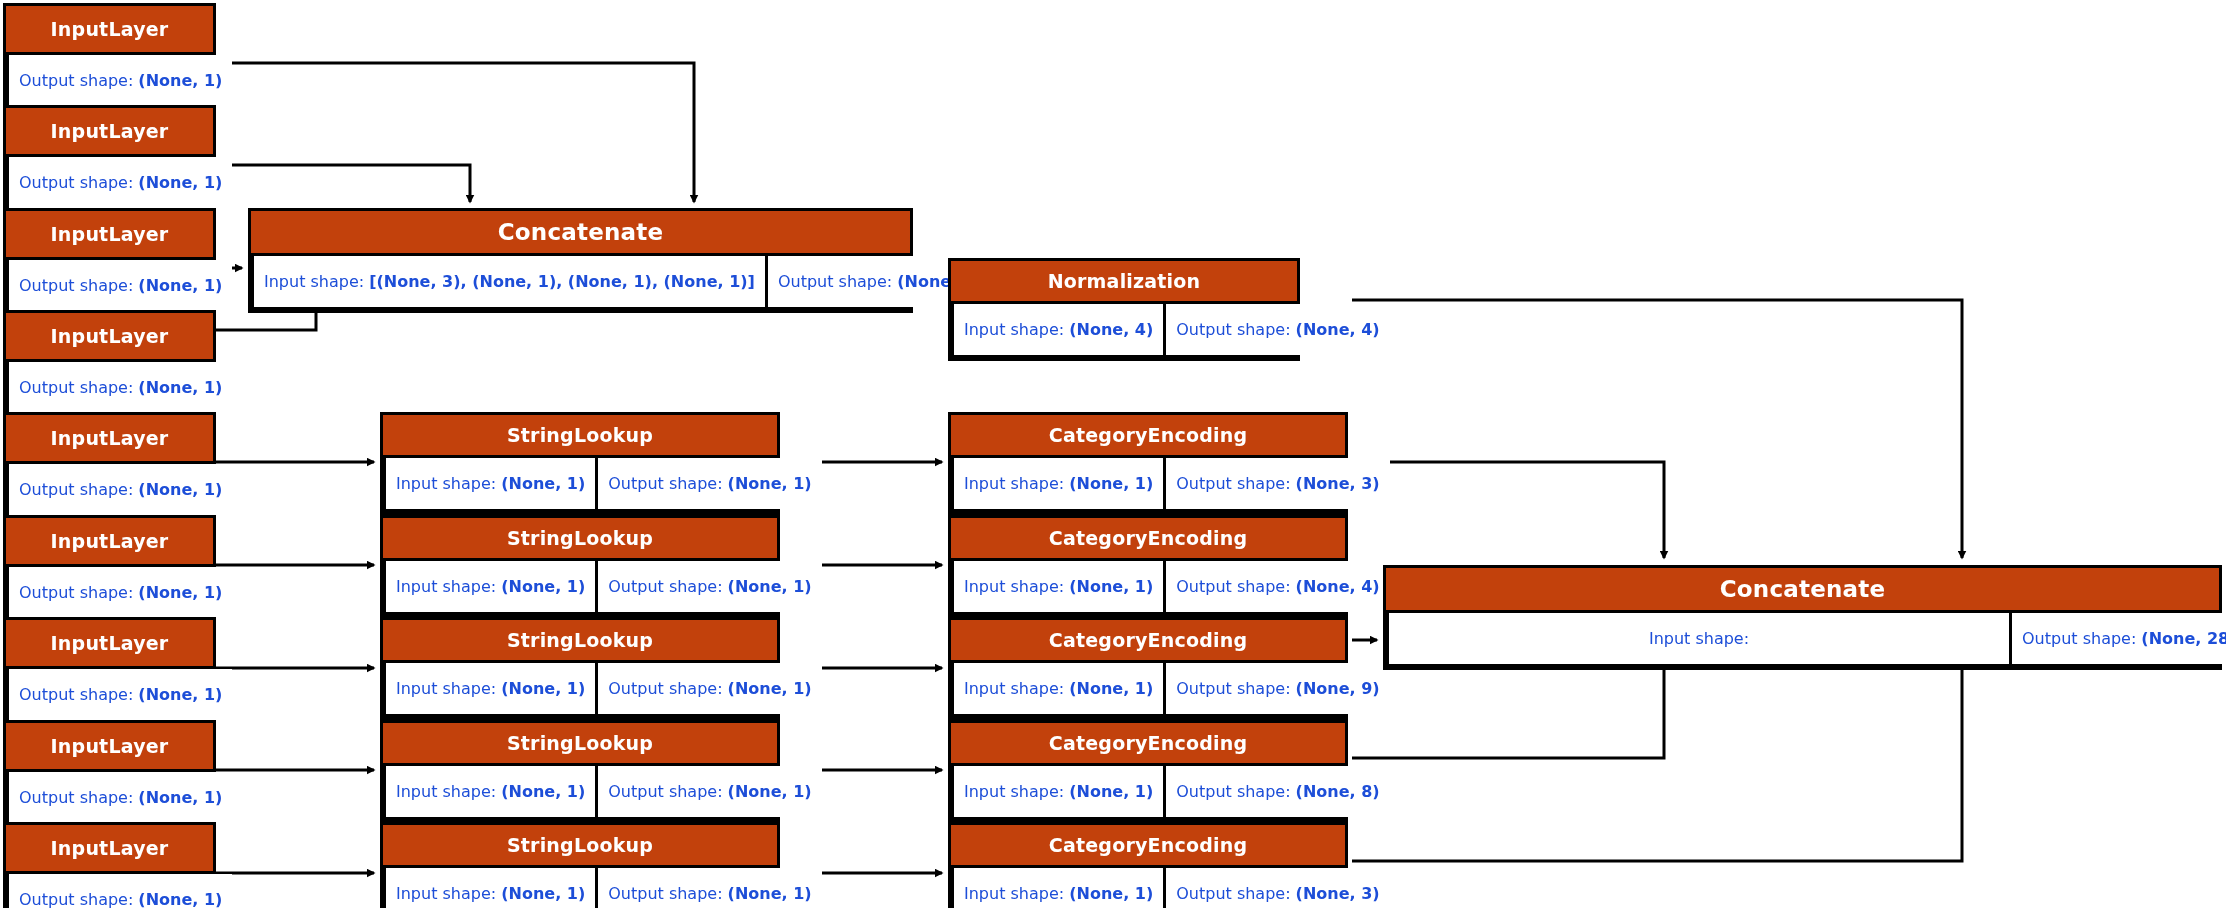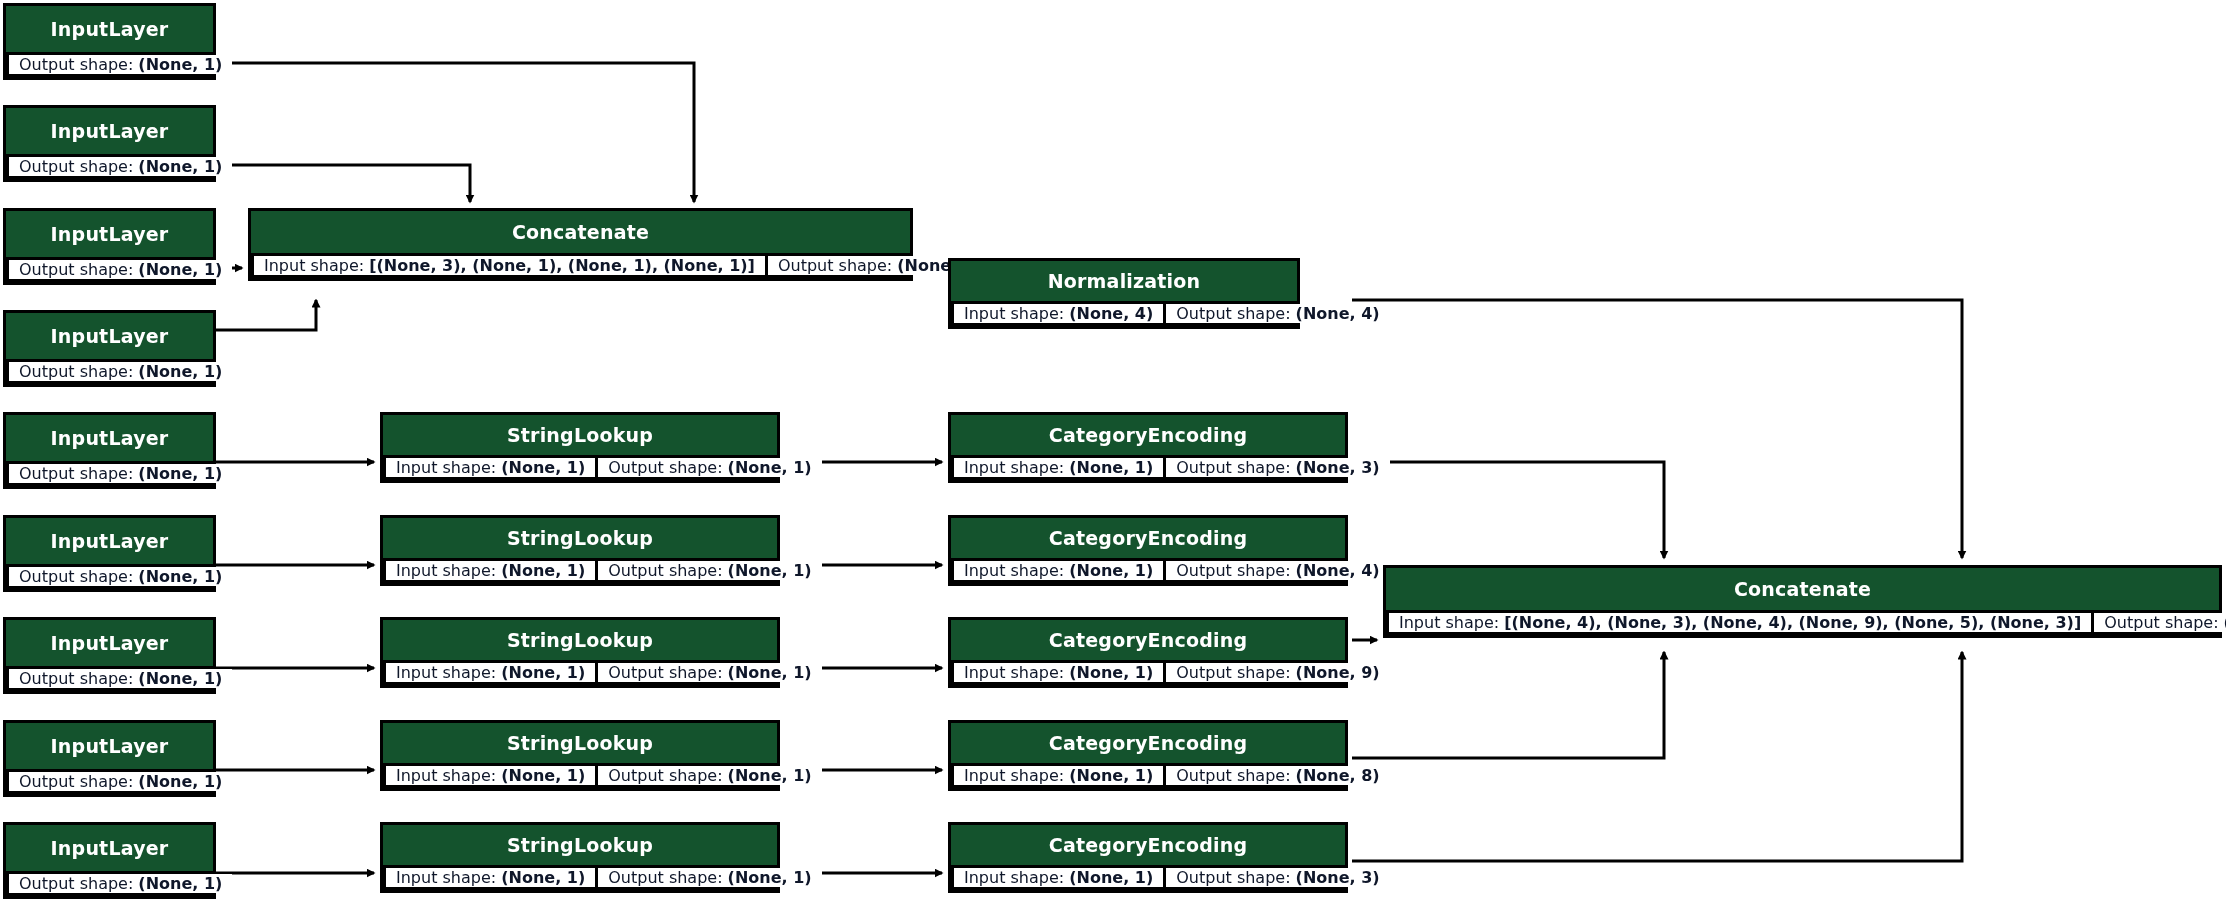--- a/index.html
+++ b/index.html
@@ -28,61 +28,61 @@
   .node {
     position: absolute;
     box-sizing: border-box;
     border: 3px solid #000000;
     background: #ffffff;
     display: flex;
     flex-direction: column;
     z-index: 2;
   }
   .node-title {
-    background: #14532d;
+    background: #c2410c;
     color: #ffffff;
     font-weight: bold;
     display: flex;
     align-items: center;
     justify-content: center;
     letter-spacing: 0.2px;
   }
   .node-body {
     flex: 1;
     display: flex;
     flex-direction: row;
     background: #000000;
     padding: 3px;
     gap: 3px;
     box-sizing: border-box;
   }
   .shape-cell {
     background: #ffffff;
-    color: #0f172a;
+    color: #1d4ed8;
     display: flex;
     align-items: center;
     justify-content: center;
-    padding: 0 10px;
+    padding: 16px 10px;
     white-space: nowrap;
     box-sizing: border-box;
   }
   .shape-cell .lbl { font-weight: normal; }
   .shape-cell .val { font-weight: bold; padding-left: 5px; }
 
   
   .n-input { width: 213px; }
   .n-input .node-title { height: 46px; font-size: 19px; }
   .n-input .node-body { height: 39px; }
   .n-input .shape-cell { flex: 1; font-size: 16px; }
 
   .n-op .node-title { height: 40px; font-size: 19px; }
   .n-op .node-body { height: 42px; }
   .n-op .shape-cell { font-size: 16px; }
 
-  .n-wide .node-title { height: 42px; font-size: 19px; }
+  .n-wide .node-title { height: 42px; font-size: 23px; }
   .n-wide .node-body { height: 44px; }
   .n-wide .shape-cell { font-size: 16px; }
 </style>
 </head>
 <body>
 
 <div id="canvas">
 
   <svg class="edges" width="2226" height="908" viewBox="0 0 2226 908">
     <defs>
@@ -384,21 +384,20 @@
         <span class="val">(None, 3)</span>
       </div>
     </div>
   </div>
 
   <div class="node n-wide" style="left:1383px; top:565px; width:839px;">
     <div class="node-title">Concatenate</div>
     <div class="node-body">
       <div class="shape-cell" style="flex:0 0 620px;">
         <span class="lbl">Input shape:</span>
-        <span class="val">[(None, 4), (None, 3), (None, 4), (None, 9), (None, 5), (None, 3)]</span>
       </div>
       <div class="shape-cell" style="flex:1;">
         <span class="lbl">Output shape:</span>
         <span class="val">(None, 28)</span>
       </div>
     </div>
   </div>
 
 </div>
 

